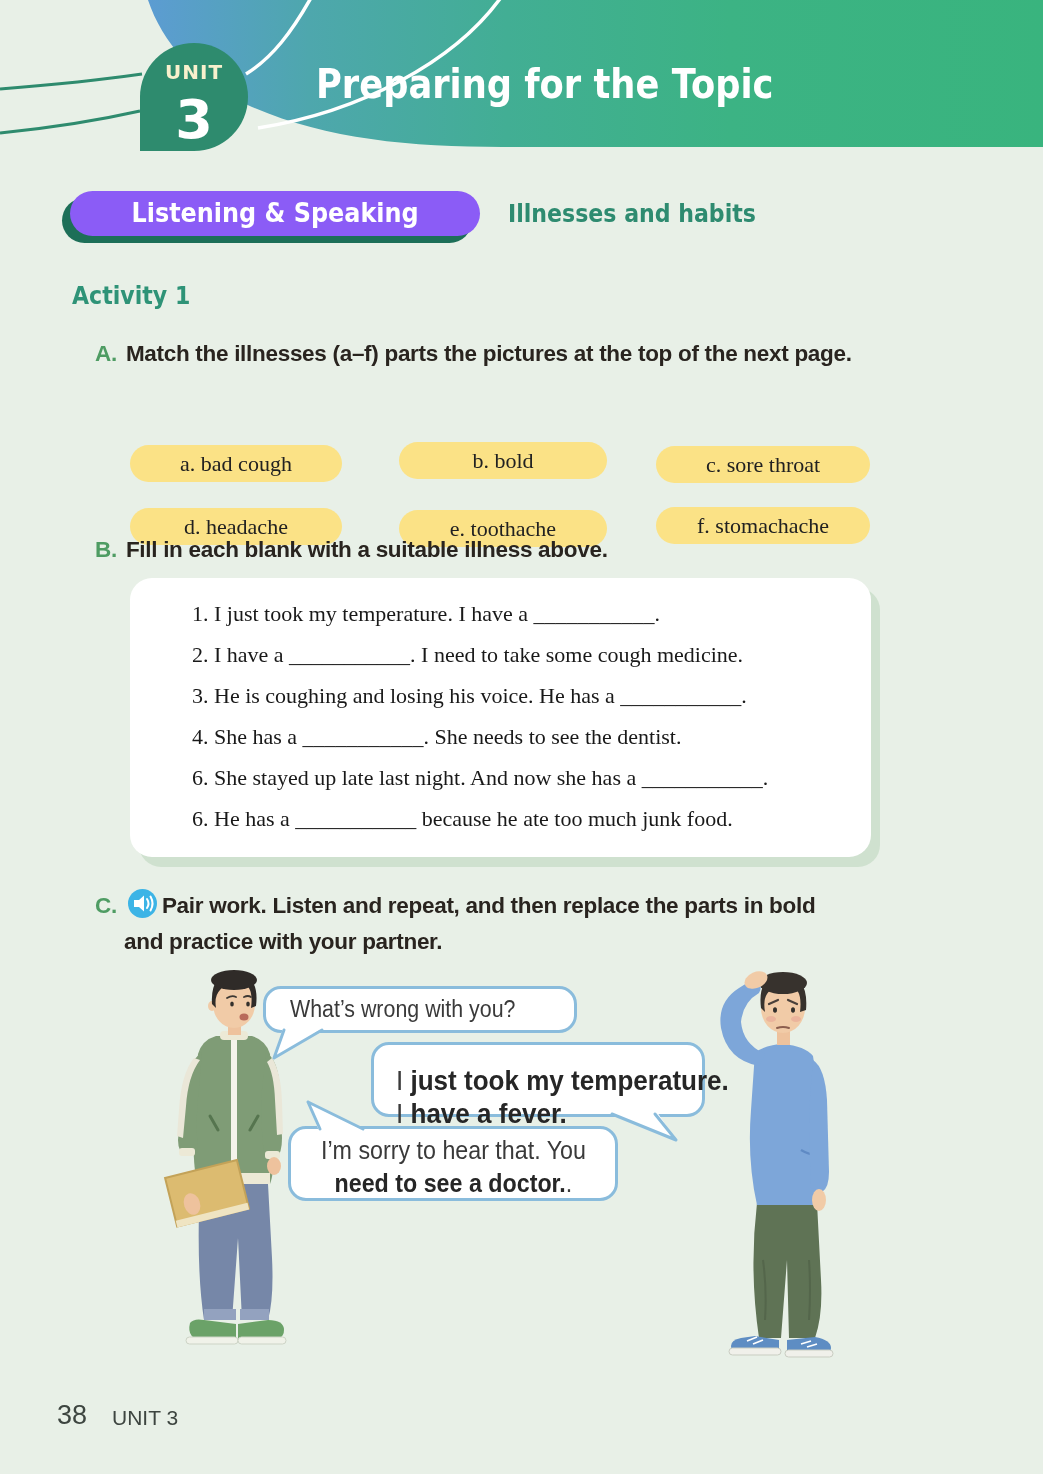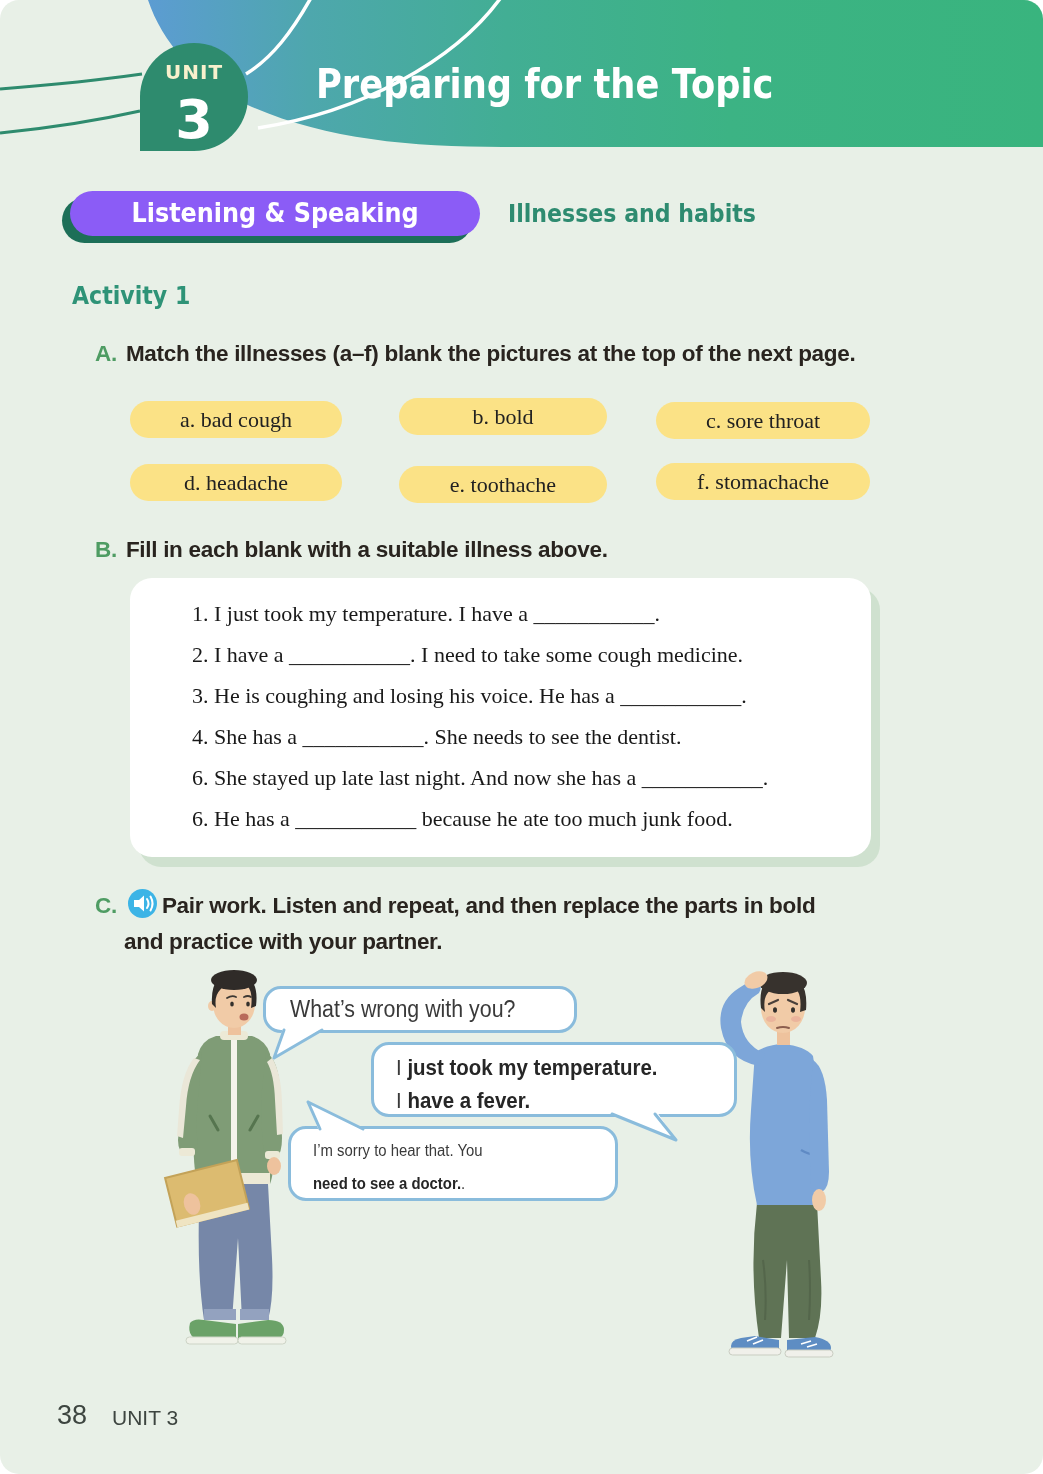--- a/index.html
+++ b/index.html
@@ -1,17 +1,17 @@
 <!DOCTYPE html>
 <html><head>
 <meta charset="utf-8">
 <style>
   html,body{margin:0;padding:0;}
   .page{position:relative;width:1043px;height:1474px;background:#e8f0e7;overflow:hidden;
-        font-family:"Liberation Sans",sans-serif;border-radius:19px;}
+        font-family:"Liberation Sans",sans-serif;}
   
   .hdr-svg{position:absolute;left:0;top:0;}
   .page-title{position:absolute;left:316px;top:60px;font-family:"DejaVu Sans",sans-serif;
       font-weight:bold;font-size:41px;color:#ffffff;white-space:nowrap;
       transform:scaleX(.86);transform-origin:left center;letter-spacing:0;}
   
   .tab{position:absolute;left:70px;top:191px;width:410px;height:45px;border-radius:23px;
       background:#8b5cf6;box-shadow:-8px 7px 0 #1d6f58;text-align:center;}
   .tab-label{display:inline-block;font-family:"DejaVu Sans",sans-serif;font-weight:bold;
       font-size:26px;color:#ffffff;line-height:45px;white-space:nowrap;transform:scaleX(.92);}
@@ -21,21 +21,21 @@
   .activity{position:absolute;left:72px;top:282px;font-family:"DejaVu Sans",sans-serif;
       font-weight:bold;font-size:24px;color:#2e9377;white-space:nowrap;
       transform:scaleX(.92);transform-origin:left center;}
   
   .task-head{position:absolute;display:flex;font-weight:700;font-size:22.5px;
       letter-spacing:-.3px;color:#29241f;white-space:nowrap;}
   .task-letter{color:#4e9c63;margin-right:9px;}
   
   .opt{position:absolute;height:37px;border-radius:18.5px;background:#fbe286;
       font-family:"Liberation Serif",serif;font-size:22px;color:#212121;
-      text-align:center;line-height:37px;}
+      text-align:center;line-height:37px;margin-top:44px;}
   .o1{left:130px;top:401px;width:212px;}
   .o2{left:399px;top:398px;width:208px;}
   .o3{left:656px;top:402px;width:214px;}
   .o4{left:130px;top:464px;width:212px;}
   .o5{left:399px;top:466px;width:208px;}
   .o6{left:656px;top:463px;width:214px;}
   
   .card{position:absolute;left:130px;top:578px;width:741px;height:279px;border-radius:22px;
       background:#ffffff;box-shadow:9px 10px 0 #cfe1cf;box-sizing:border-box;
       padding:24px 30px 0 62px;}
@@ -44,22 +44,22 @@
   
   .audio-btn{width:29px;height:29px;border-radius:50%;background:#3cb4e6;display:inline-block;
       margin:0 2px;flex:0 0 auto;position:relative;top:-2px;}
   
   .bubble{position:absolute;background:#ffffff;border:3px solid #8abcdc;border-radius:18px;
       box-sizing:border-box;color:#3a3a3a;z-index:2;}
   .bubble .ln{white-space:nowrap;transform:scaleX(.93);transform-origin:left center;}
   .bubble b{color:#262626;}
   .tail{position:absolute;z-index:3;overflow:visible;}
   .b1{left:263px;top:986px;width:314px;height:47px;font-size:23px;padding-left:24px;line-height:41px;}
-  .b2{left:371px;top:1042px;width:366px;height:75px;font-size:22px;padding:6px 0 0 22px;line-height:33px;}
-  .b3{left:288px;top:1126px;width:330px;height:75px;font-size:16px;padding:5px 0 0 22px;line-height:33px;}
+  .b2{left:371px;top:1042px;width:334px;height:75px;font-size:28px;padding:19px 0 0 22px;line-height:33px;}
+  .b3{left:288px;top:1126px;width:330px;height:75px;font-size:25px;padding:5px 0 0 22px;line-height:33px;text-align:center;}
   .char{position:absolute;z-index:1;}
   
   .pgnum{position:absolute;left:57px;top:1400px;font-size:27px;color:#3d4540;}
   .pgunit{position:absolute;left:112px;top:1406px;font-size:21px;color:#3d4540;}
 </style>
 </head>
 <body>
 
 <div class="page">
 
@@ -91,21 +91,21 @@
   <div class="page-title">Preparing for the Topic</div>
 
   <div class="tab">
     <span class="tab-label">Listening &amp; Speaking</span>
   </div>
   <div class="topic-label">Illnesses and habits</div>
   <div class="activity">Activity 1</div>
 
   <div class="task-head" style="left:95px;top:341px;">
     <span class="task-letter">A.</span>
-    <span>Match the illnesses (a–f) blank the pictures at the top of the next page.</span>
+    <span>Match the illnesses (a–f) parts the pictures at the top of the next page.</span>
   </div>
   <div class="opt o1">a. bad cough</div>
   <div class="opt o2">b. bold</div>
   <div class="opt o3">c. sore throat</div>
   <div class="opt o4">d. headache</div>
   <div class="opt o5">e. toothache</div>
   <div class="opt o6">f. stomachache</div>
 
   <div class="task-head" style="left:95px;top:537px;">
     <span class="task-letter">B.</span>

